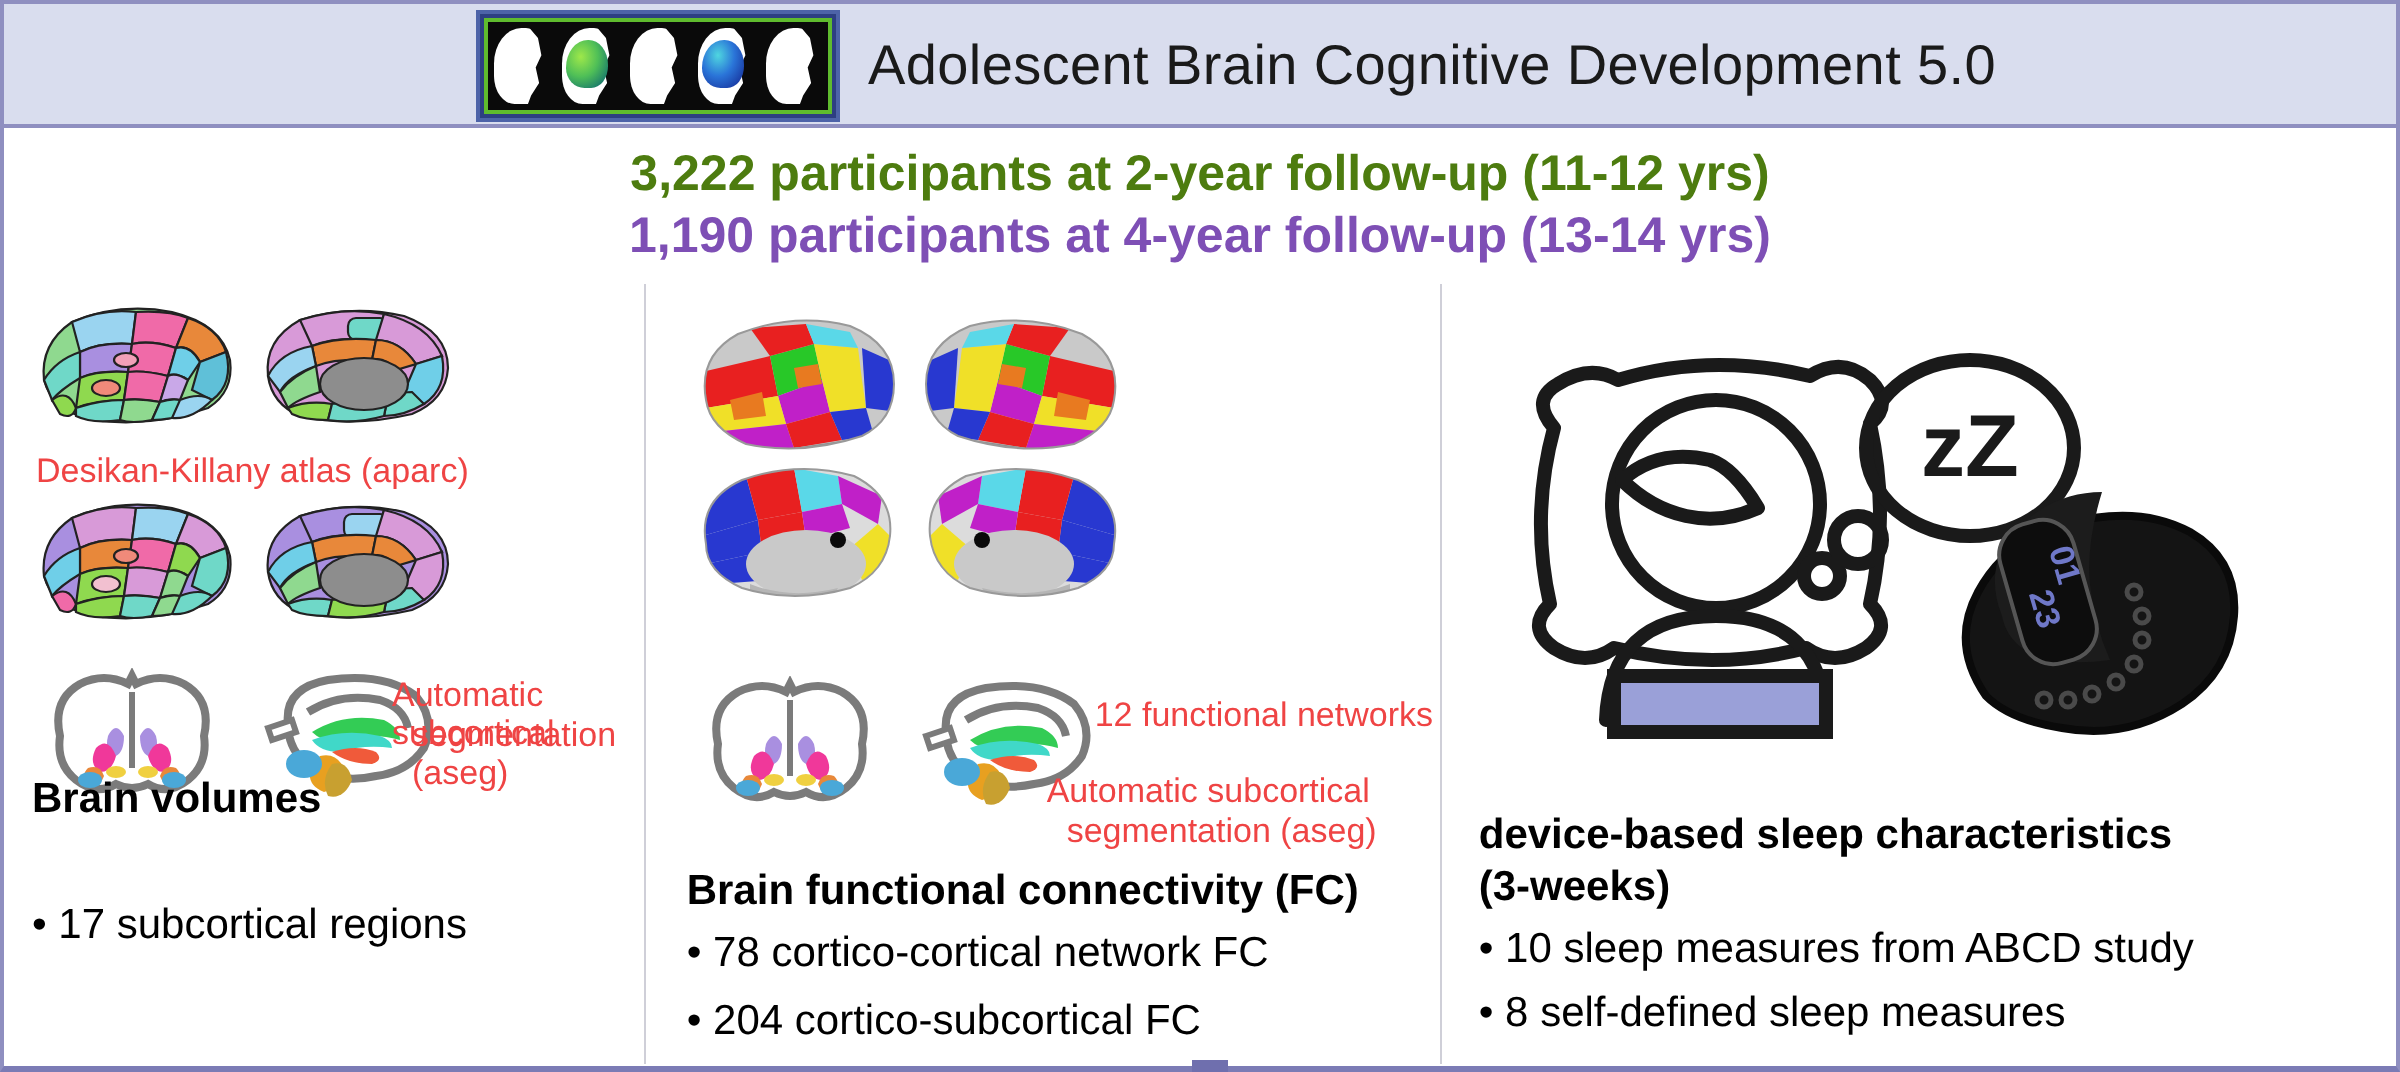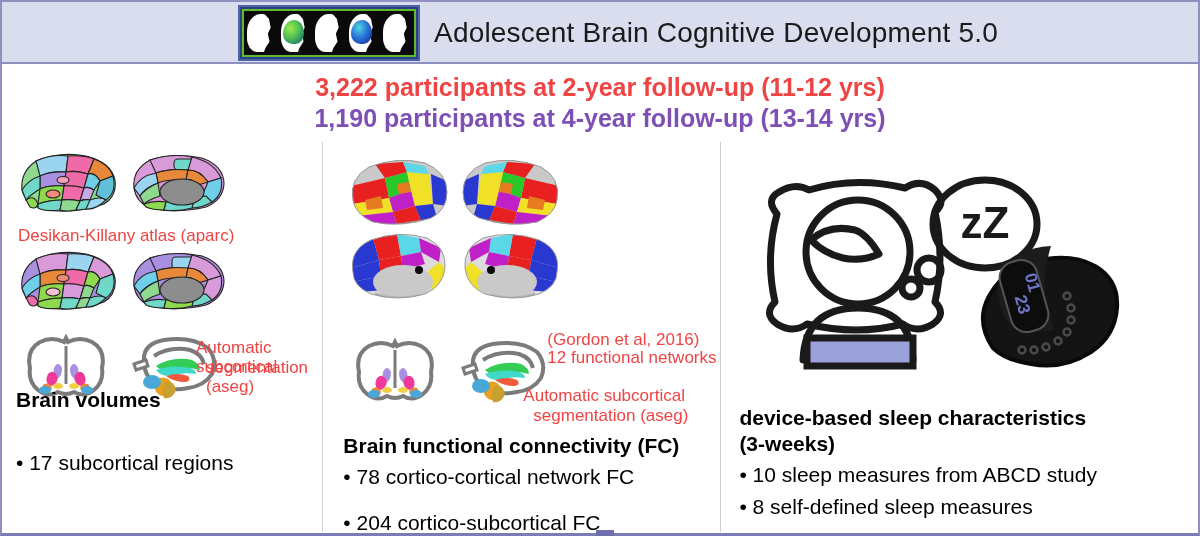--- a/index.html
+++ b/index.html
@@ -55,21 +55,21 @@
     font-size: 28px; color: #1a1a1a; letter-spacing: 0.2px;
   }
 
   
   .participants {
     position: absolute; left: 0; top: 70px; width: 1196px;
     text-align: center;
     line-height: 1.22;
   }
   .plinex { font-size: 25px; font-weight: bold; }
-  .c-blue { color: #ef4444; }
+  .c-blue { color: #4d7c0f; }
   .c-purple { color: #7e4fb5; }
 
   
   .panels {
     position: absolute; left: 0; top: 140px;
     width: 1196px; height: 390px;
     display: flex;
   }
   .panel { position: relative; height: 100%; }
   .panel.left { width: 330px; }
@@ -381,21 +381,20 @@
               <ellipse cx="50" cy="52" rx="30" ry="17" fill="#c9c9c9"></ellipse>
               <path d="M78 62 Q58 70 34 64 L38 72 Q62 76 78 70Z" fill="#b5b5b5"></path>
               <circle cx="34" cy="40" r="4" fill="#0a0a0a"></circle>
             </g>
             <path d="M100 42 Q104 20 82 10 Q54 0 26 8 Q6 18 8 38 Q10 56 28 64 Q56 72 82 64 Q100 56 100 42Z" fill="none" stroke="#999" stroke-width="1"></path>
           </svg>
         </div>
       </div>
 
       <div class="caption-sm" style="position:absolute; left:224px; top:168px;margin-top:38px;">12 functional networks</div>
-      <div class="caption-sm" style="position:absolute; left:224px; top:188px;">(Gordon et al, 2016)</div>
 
       <div class="brainrow" style="left:26px; top:196px; gap:14px;">
         <div class="aseg">
           <svg width="92" height="68" viewBox="0 0 92 68">
             <path d="M10 34 Q6 16 20 8 Q32 2 44 8 L46 4 L48 8 Q60 2 72 8 Q86 16 82 34 Q84 48 74 56 Q64 64 54 58 Q46 62 38 58 Q28 64 18 56 Q8 48 10 34Z" fill="#ffffff" stroke="#7b7b7b" stroke-width="4"></path>
             <path d="M46 12 L46 50" stroke="#7b7b7b" stroke-width="3" fill="none"></path>
             <path d="M34 34 q4 -8 8 0 q0 8 -4 10 q-6 -2 -4 -10Z" fill="#a98fe0"></path>
             <path d="M58 34 q-4 -8 -8 0 q0 8 4 10 q6 -2 4 -10Z" fill="#a98fe0"></path>
             <path d="M28 40 q6 -6 10 4 q-2 8 -8 8 q-6 -4 -2 -12Z" fill="#f0389a"></path>
             <path d="M64 40 q-6 -6 -10 4 q2 8 8 8 q6 -4 2 -12Z" fill="#f0389a"></path>
@@ -420,21 +419,21 @@
             <path d="M8 30 L20 26 L22 32 L10 36Z" fill="#ffffff" stroke="#7b7b7b" stroke-width="3"></path>
           </svg>
         </div>
       </div>
 
       <div class="caption-sm" style="position:absolute; left:200px; top:244px;">Automatic subcortical</div>
       <div class="caption-sm" style="position:absolute; left:210px; top:264px;">segmentation (aseg)</div>
 
       <div class="panel-title" style="position:absolute; left:20px; top:292px;">Brain functional connectivity (FC)</div>
       <div class="bullet-line" style="position:absolute; left:20px; top:322px;">• 78 cortico-cortical network FC</div>
-      <div class="bullet-line" style="position:absolute; left:20px; top:368px;">• 204 cortico-subcortical FC</div>
+      <div class="bullet-line" style="position:absolute; left:20px; top:356px;">• 204 cortico-subcortical FC</div>
     </div>
 
     <div class="panel right">
 
       <div class="sleep-art" style="left:34px; top:6px;">
         <svg width="400" height="250" viewBox="0 0 400 250">
           <g fill="none" stroke="#1a1a1a" stroke-width="7" stroke-linecap="round" stroke-linejoin="round">
 
             <path d="M22 66 q-12 -14 2 -22 q16 -10 30 -2 q46 -14 96 -2 q16 -10 30 2 q12 12 0 22
                      q10 46 0 90 q12 12 -2 22 q-16 10 -30 0 q-46 12 -96 0 q-14 10 -30 0 q-14 -10 -2 -22

